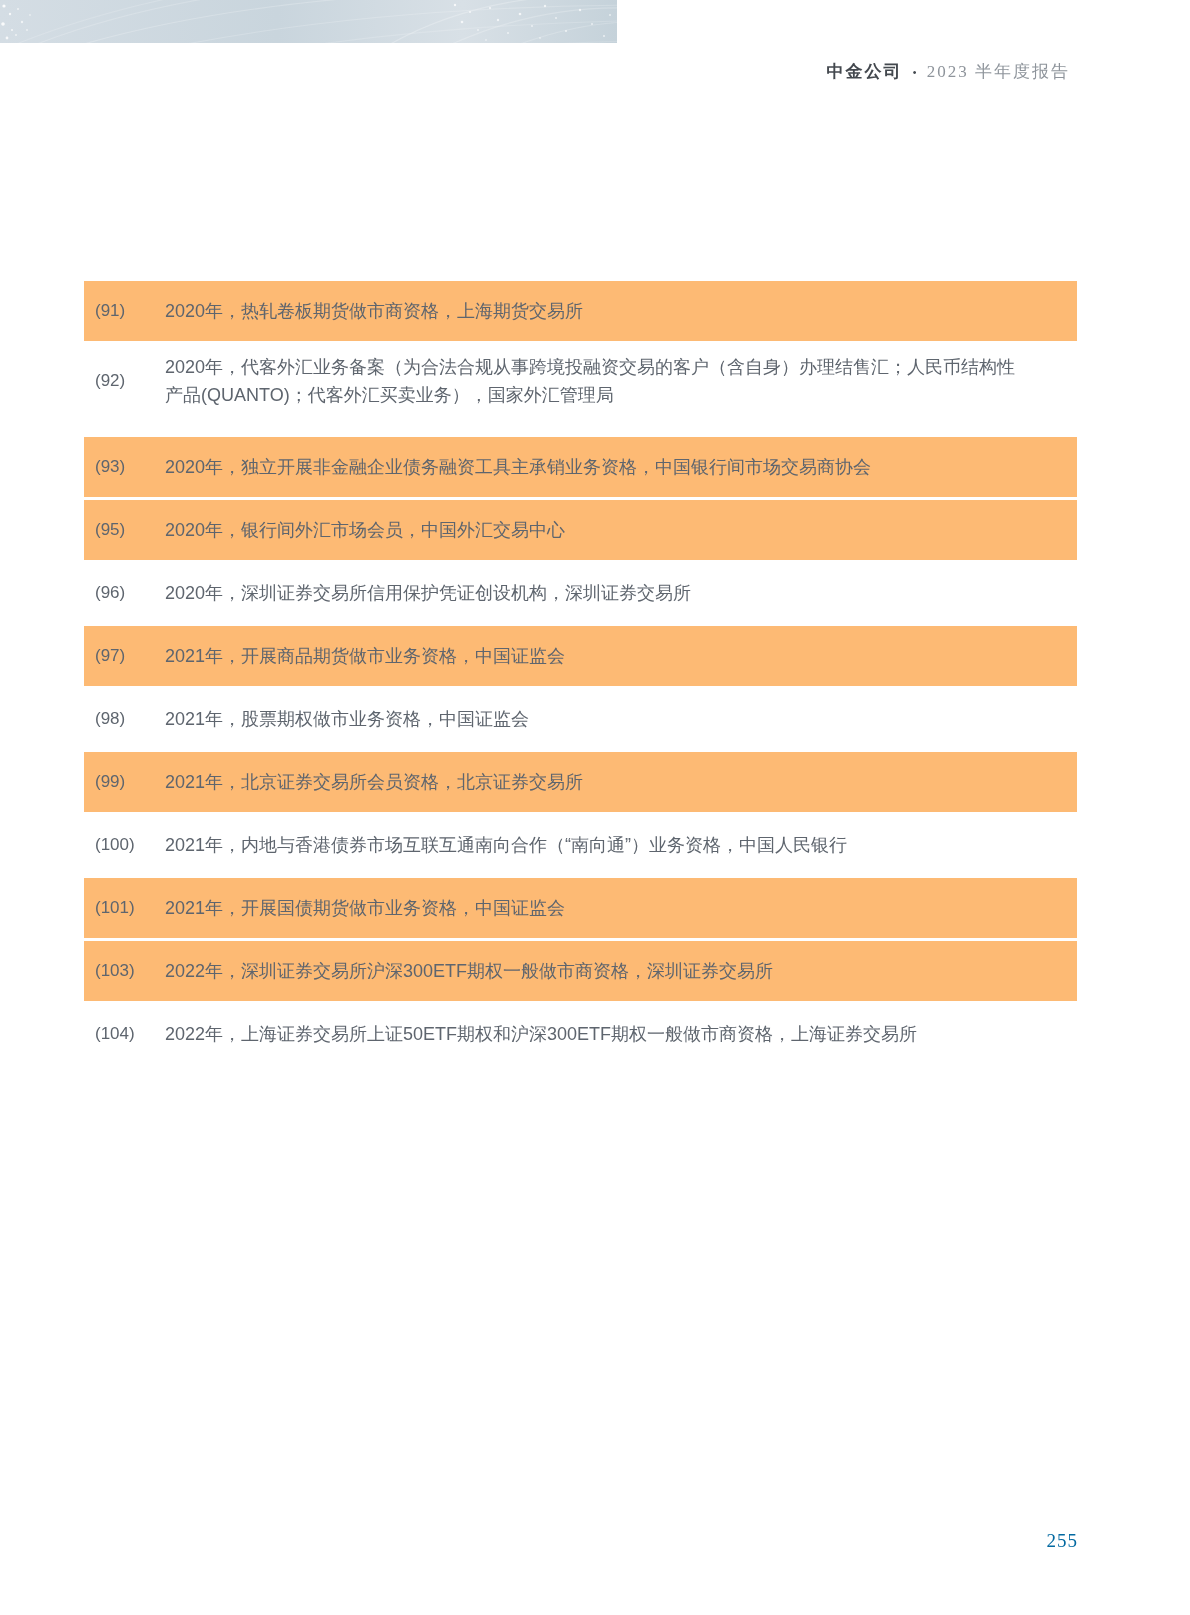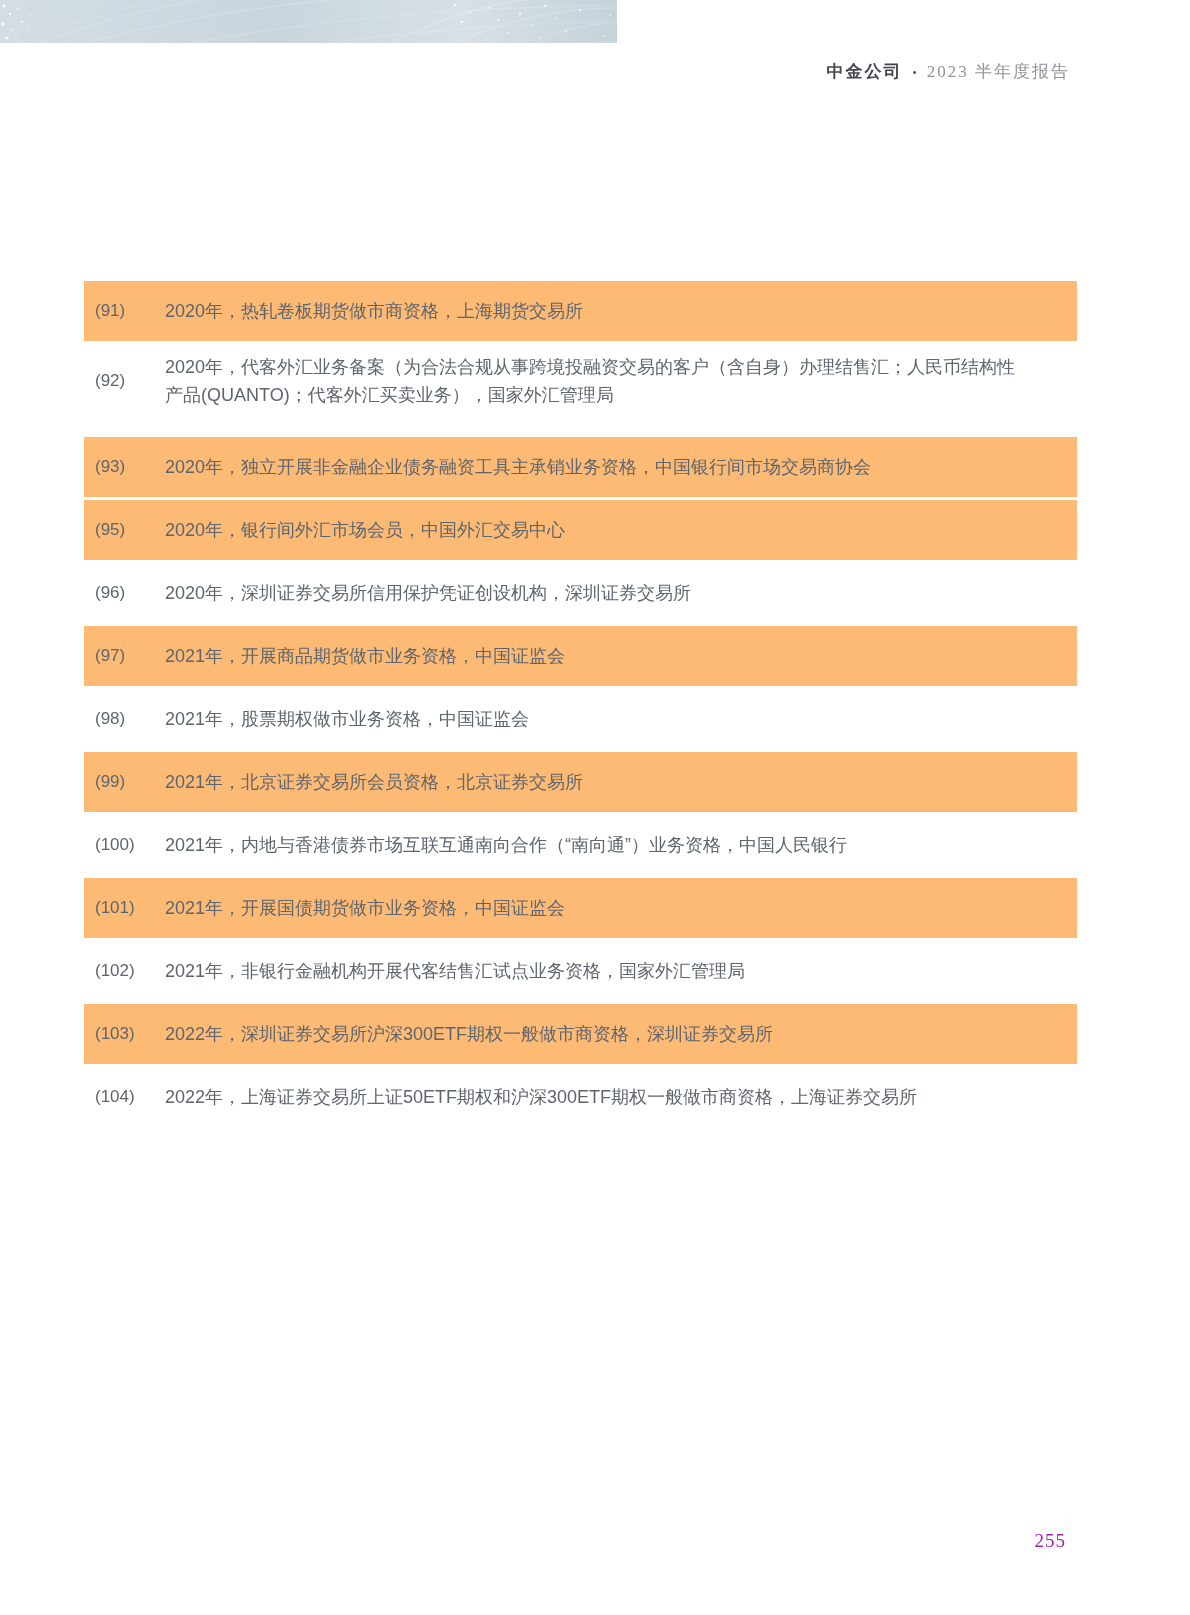--- a/index.html
+++ b/index.html
@@ -53,23 +53,23 @@
   }
   
   .list .row:nth-child(2) {
     align-items: center;
     min-height: 0;
     padding-top: 9px; padding-bottom: 25px;
   }
 
   
   .page-number {
-    position: absolute; top: 1530px; right: 124px;
+    position: absolute; top: 1530px; right: 112px;
     font-family: "Liberation Serif", "DejaVu Serif", serif;
-    font-size: 19px; color: #a21caf;
+    font-size: 19px; color: #0369a1;
     letter-spacing: 1px;
   }
 </style>
 </head>
 <body>
 
 <div class="banner">
   <svg width="617" height="43" viewBox="0 0 617 43" xmlns="http://www.w3.org/2000/svg">
     <defs>
       <linearGradient id="bg" x1="0" y1="0" x2="1" y2="0">
@@ -167,24 +167,20 @@
       <span class="txt">2021年，北京证券交易所会员资格，北京证券交易所</span>
     </div>
     <div class="row">
       <span class="num">(100)</span>
       <span class="txt">2021年，内地与香港债券市场互联互通南向合作（“南向通”）业务资格，中国人民银行</span>
     </div>
     <div class="row shaded">
       <span class="num">(101)</span>
       <span class="txt">2021年，开展国债期货做市业务资格，中国证监会</span>
     </div>
-    <div class="row">
-      <span class="num">(102)</span>
-      <span class="txt">2021年，非银行金融机构开展代客结售汇试点业务资格，国家外汇管理局</span>
-    </div>
     <div class="row shaded">
       <span class="num">(103)</span>
       <span class="txt">2022年，深圳证券交易所沪深300ETF期权一般做市商资格，深圳证券交易所</span>
     </div>
     <div class="row">
       <span class="num">(104)</span>
       <span class="txt">2022年，上海证券交易所上证50ETF期权和沪深300ETF期权一般做市商资格，上海证券交易所</span>
     </div>
   </div>
 

